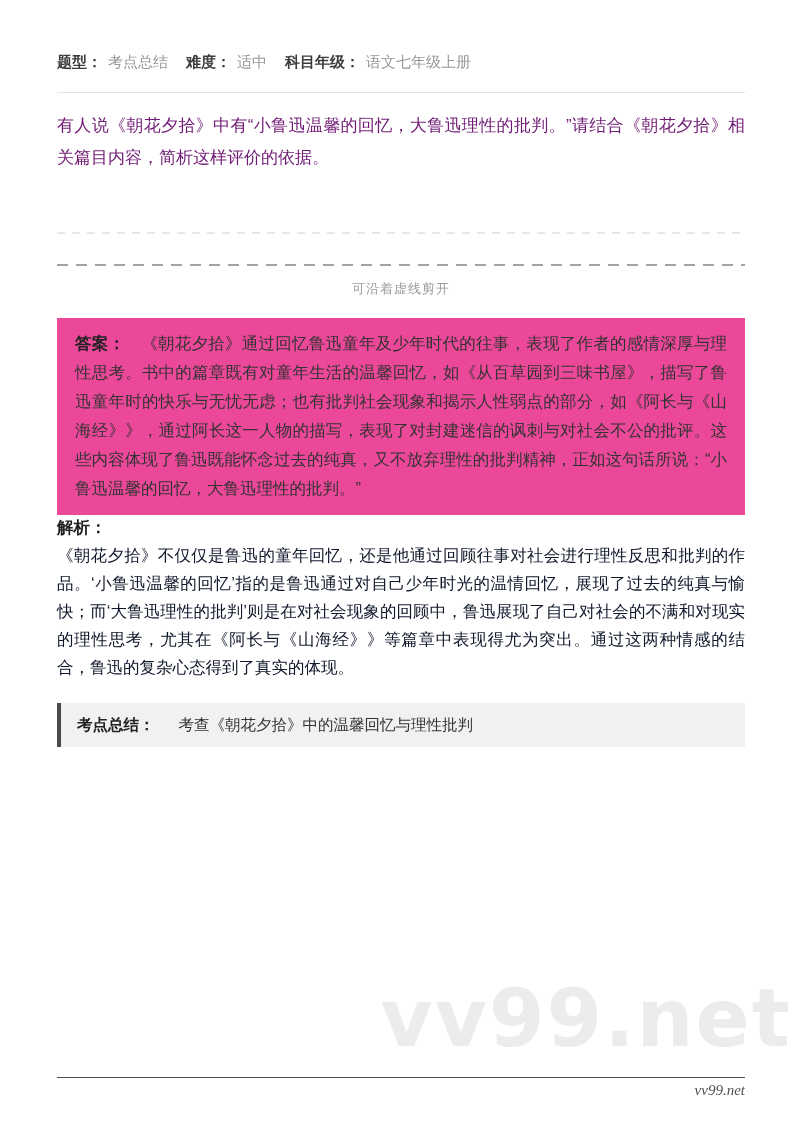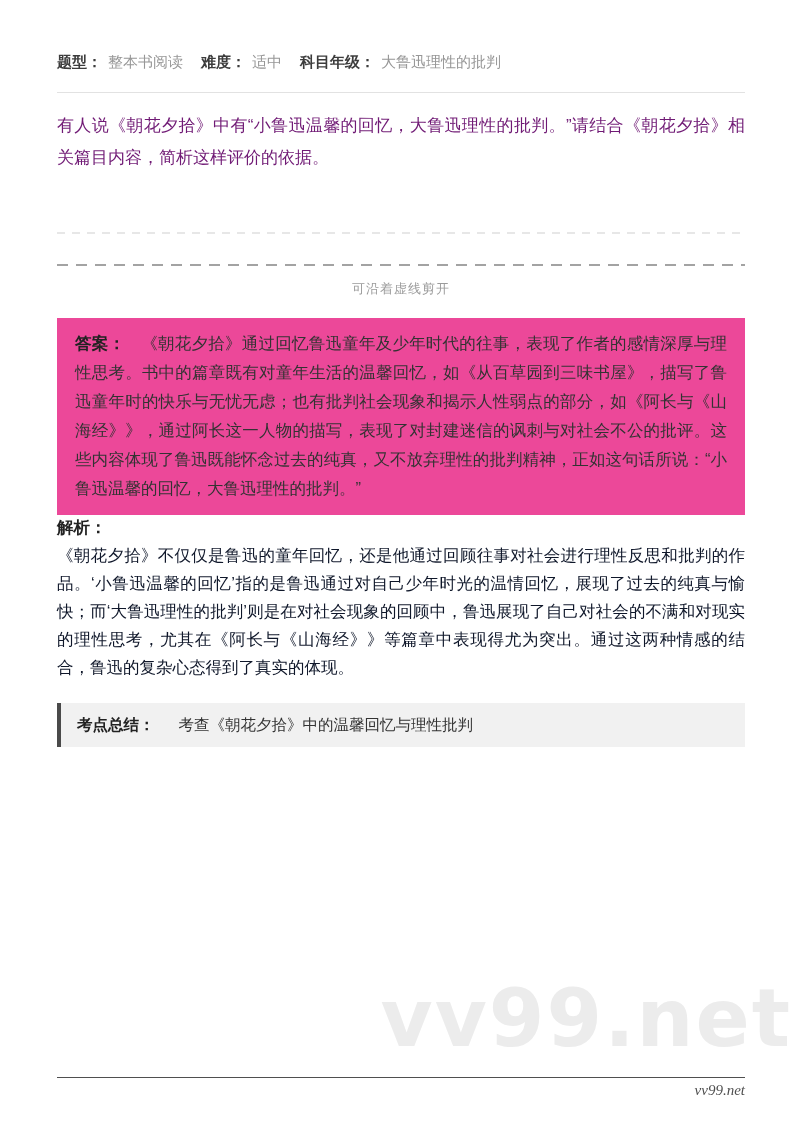--- a/index.html
+++ b/index.html
@@ -122,21 +122,21 @@
     font-style: italic;
     font-family: "Liberation Serif", "DejaVu Serif", serif;
   }
 </style>
 </head>
 <body>
 
 <div class="content">
 
   <div class="meta-row">
-    <span class="meta-label">题型：</span><span class="meta-value">整本书阅读</span><span class="meta-label">难度：</span><span class="meta-value">适中</span><span class="meta-label">科目年级：</span><span class="meta-value">大鲁迅理性的批判</span>
+    <span class="meta-label">题型：</span><span class="meta-value">考点总结</span><span class="meta-label">难度：</span><span class="meta-value">适中</span><span class="meta-label">科目年级：</span><span class="meta-value">语文七年级上册</span>
   </div>
 
   <div class="rule-light"></div>
 
   <p class="question">有人说《朝花夕拾》中有“小鲁迅温馨的回忆，大鲁迅理性的批判。”请结合《朝花夕拾》相关篇目内容，简析这样评价的依据。</p>
 
   <div class="dash dash-light"></div>
   <div class="dash dash-dark"></div>
   <div class="cut-hint">可沿着虚线剪开</div>
 

